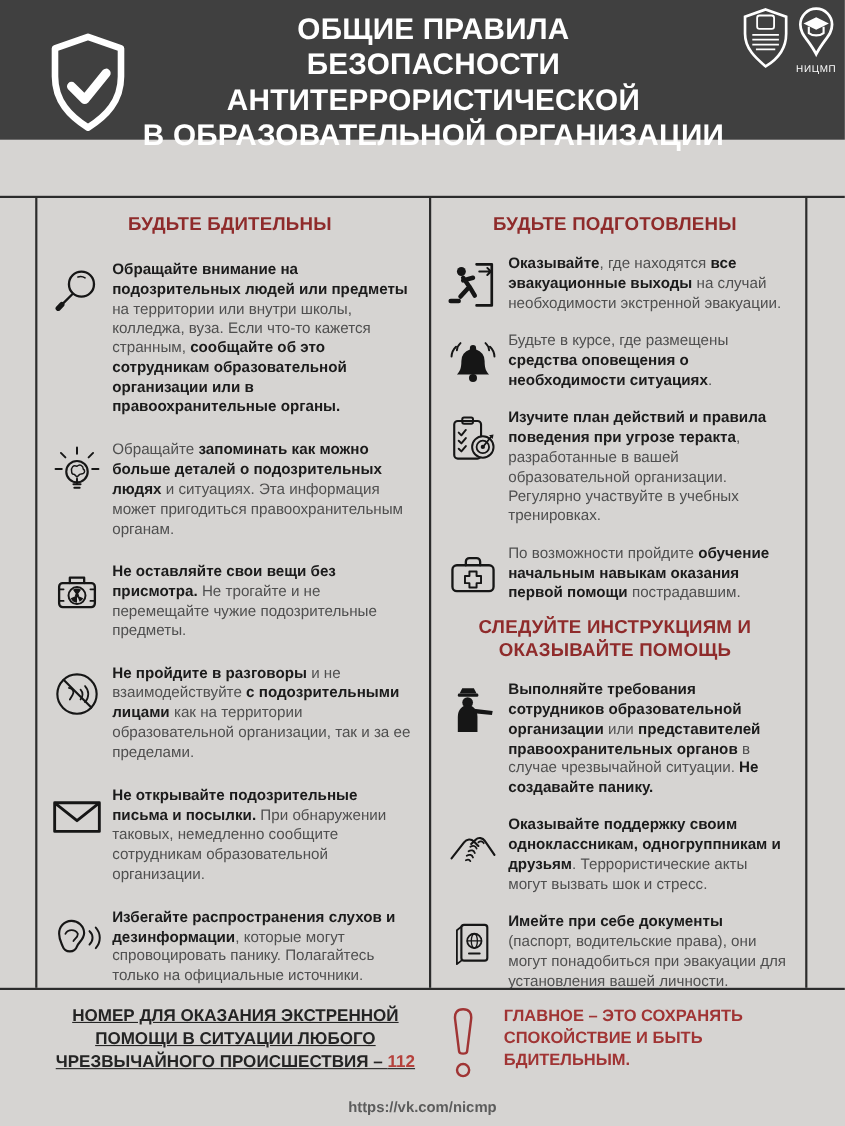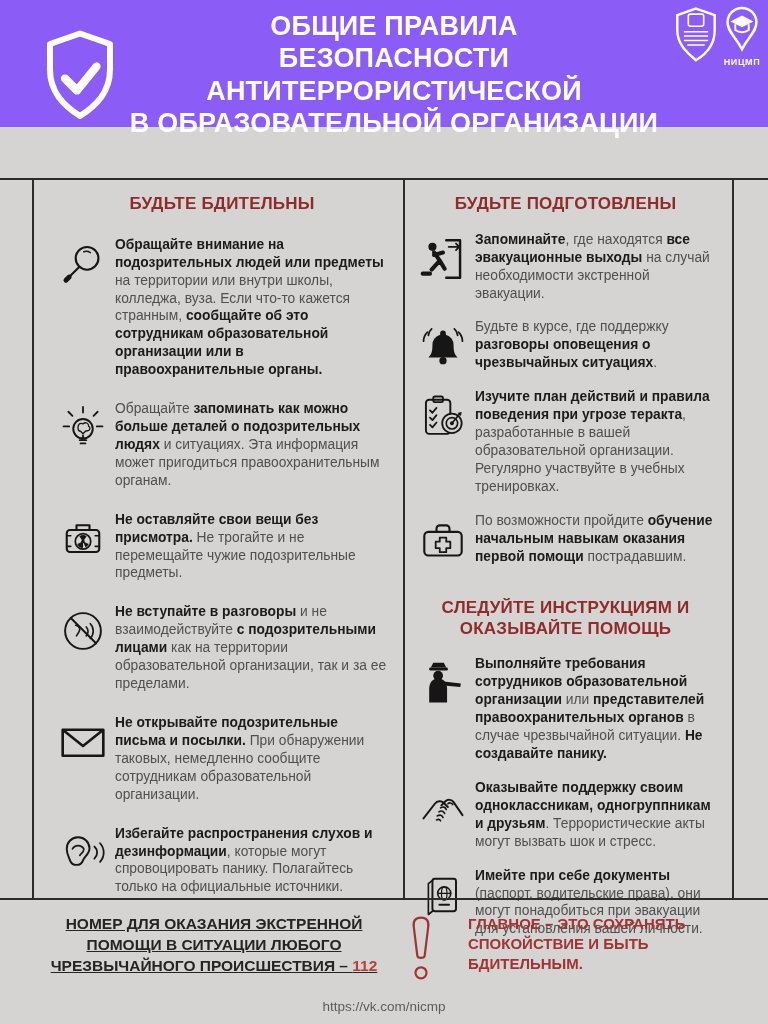--- a/index.html
+++ b/index.html
@@ -2,60 +2,60 @@
 <html><head>
 <meta charset="utf-8">
 <style>
   html,body{margin:0;padding:0;}
   body{
     width:768px;height:1024px;position:relative;overflow:hidden;
     background:#d6d4d2;font-family:"Liberation Sans",sans-serif;
     -webkit-font-smoothing:antialiased;
   }
   
-  .hdr{position:absolute;top:0;left:0;right:0;height:127px;background:#8b5cf6;}
+  .hdr{position:absolute;top:0;left:0;right:0;height:127px;background:#404040;}
   .hdr-shield{position:absolute;left:32px;top:24px;width:96px;height:112px;}
   .hdr-title{position:absolute;left:120px;right:100px;top:10px;text-align:center;
     color:#ffffff;font-weight:800;font-size:27px;line-height:1.2;letter-spacing:.2px;}
   .hdr-logos{position:absolute;right:6px;top:6px;display:flex;gap:4px;align-items:flex-start;}
   .pinwrap{display:flex;flex-direction:column;align-items:center;}
-  .pin-caption{color:#fff;font-size:9px;font-weight:700;letter-spacing:.6px;margin-top:1px;}
+  .pin-caption{color:#fff;font-size:9px;font-weight:400;letter-spacing:.6px;margin-top:1px;}
   
   .rule{position:absolute;left:0;right:0;height:2px;background:#2c2c2c;}
   .rule-top{top:178px}
   .rule-bottom{top:898px}
   .content{position:absolute;top:180px;left:32px;width:702px;height:718px;box-sizing:border-box;
     border-left:2px solid #2c2c2c;border-right:2px solid #2c2c2c;display:flex;}
-  .col-left{width:356px;box-sizing:border-box;padding:4px 10px 0 4px;margin-left:13px;}
+  .col-left{width:356px;box-sizing:border-box;padding:4px 10px 0 4px;}
   .vdiv{width:2px;background:#2c2c2c;}
   .col-right{flex:1;display:flex;flex-direction:column;box-sizing:border-box;}
   .sec{padding:4px 12px 0 6px;box-sizing:border-box;}
   .sec1{height:388px;}
   .hdiv{height:2px;background:#2c2c2c;}
   .sec2{flex:1;}
   
   .colhead{margin:10px 0 2px;text-align:center;color:#8f2b2b;font-size:17px;
     font-weight:800;letter-spacing:.2px;line-height:1.22;}
-  .sec2 .colhead{max-width:300px;margin:28px auto 0;}
+  .sec2 .colhead{max-width:300px;margin:8px auto 0;}
   .item{display:flex;margin-top:21px;}
   .col-right .item{margin-top:16px;}
   .ic{flex:0 0 64px;display:flex;justify-content:center;align-items:flex-start;padding-top:2px;}
   .icon{width:52px;height:52px;}
   .itext{margin:0;font-size:13.8px;line-height:1.3;color:#4f4f4f;flex:1;padding-right:2px;}
   .b{font-weight:700;color:#1b1b1b;}
   .r{color:#4f4f4f;}
   
   .footer{position:absolute;top:900px;left:0;right:0;height:124px;}
   .f-em{position:absolute;left:36px;top:14px;width:356px;text-align:center;
     font-size:15.5px;font-weight:800;color:#242424;line-height:1.35;text-decoration:underline;}
   .f-num{color:#b5413c;}
-  .f-main{position:absolute;left:404px;top:10px;width:312px;display:flex;gap:30px;}
+  .f-main{position:absolute;left:404px;top:10px;width:312px;display:flex;gap:20px;}
   .f-excl{width:34px;height:78px;flex:0 0 34px;}
   .f-msg{font-size:15px;font-weight:800;color:#a03434;line-height:1.33;margin-top:4px;width:250px;}
-  .f-url{position:absolute;bottom:10px;left:0;right:0;text-align:center;font-size:13.5px;color:#5c5c5c;}
+  .f-url{position:absolute;bottom:10px;left:0;right:0;text-align:center;font-size:13.5px;color:#5c5c5c;font-weight:bold;}
 </style>
 </head>
 <body>
 
 <div>
 
   <header class="hdr">
     <svg class="hdr-shield" viewBox="0 0 64 70">
       <path d="M32 4 52 11v17c0 15-9 24-20 31C21 52 12 43 12 28V11Z" fill="none" stroke="#ffffff" stroke-width="4" stroke-linejoin="round"></path>
       <path d="M22 34l8 8 13-16" fill="none" stroke="#ffffff" stroke-width="5.5" stroke-linecap="round" stroke-linejoin="round"></path>
@@ -137,21 +137,21 @@
       <div class="item">
         <span class="ic">
           <svg class="icon" viewBox="0 0 64 64" stroke="#161616" fill="none" stroke-linecap="round">
             <circle cx="32" cy="32" r="22" stroke-width="2.4"></circle>
             <path d="M17 16 48 47" stroke-width="2.4"></path>
             <path d="M23 25c5 1 6 5 4 8l-3 5" stroke-width="2"></path>
             <path d="M36 27a8 8 0 0 1 0 11M41 23a13 13 0 0 1 0 18" stroke-width="2"></path>
           </svg>
         </span>
         <p class="itext">
-          <span class="b">Не вступайте в разговоры</span><span class="r"> и не взаимодействуйте </span><span class="b">с подозрительными лицами</span><span class="r"> как на территории образовательной организации, так и за ее пределами.</span>
+          <span class="b">Не пройдите в разговоры</span><span class="r"> и не взаимодействуйте </span><span class="b">с подозрительными лицами</span><span class="r"> как на территории образовательной организации, так и за ее пределами.</span>
         </p>
       </div>
 
       <div class="item">
         <span class="ic">
           <svg class="icon" viewBox="0 0 64 64" stroke="#161616" fill="none" stroke-linejoin="round">
             <rect x="7" y="17" width="50" height="32" stroke-width="3.2"></rect>
             <path d="M7 17l25 20 25-20" stroke-width="3.2"></path>
           </svg>
         </span>
@@ -185,35 +185,35 @@
           <span class="ic">
             <svg class="icon" viewBox="0 0 64 64" stroke="#161616" fill="none" stroke-linecap="round" stroke-linejoin="round">
               <path d="M36 9h17v46H36" stroke-width="3"></path>
               <path d="M39 17h13m0 0-4-4m4 4-4 4" stroke-width="2.2"></path>
               <circle cx="19" cy="17" r="5" fill="#161616" stroke="none"></circle>
               <path d="M21 24l7 10M21 27l11-3M28 34l-10 11M28 34l6 10" stroke-width="5"></path>
               <path d="M7 50h9" stroke-width="5"></path>
             </svg>
           </span>
           <p class="itext">
-            <span class="b">Запоминайте</span><span class="r">, где находятся </span><span class="b">все эвакуационные выходы</span><span class="r"> на случай необходимости экстренной эвакуации.</span>
+            <span class="b">Оказывайте</span><span class="r">, где находятся </span><span class="b">все эвакуационные выходы</span><span class="r"> на случай необходимости экстренной эвакуации.</span>
           </p>
         </div>
 
         <div class="item">
           <span class="ic">
             <svg class="icon" viewBox="0 0 64 64" stroke="#161616" fill="none" stroke-linecap="round">
               <path d="M32 13a3.5 3.5 0 0 1 3.5 3.5v1.5a13 13 0 0 1 9.5 13c0 9 2 12 5 15H14c3-3 5-6 5-15a13 13 0 0 1 9.5-13v-1.5A3.5 3.5 0 0 1 32 13z" fill="#161616" stroke="none"></path>
               <circle cx="32" cy="50" r="4.5" fill="#161616" stroke="none"></circle>
               <path d="M13 15a16 16 0 0 0-5 11M51 15a16 16 0 0 1 5 11" stroke-width="2.2"></path>
               <path d="M18 11a12 12 0 0 0-4 8M46 11a12 12 0 0 1 4 8" stroke-width="2.2"></path>
             </svg>
           </span>
           <p class="itext">
-            <span class="r">Будьте в курсе, где поддержку </span><span class="b">разговоры оповещения о чрезвычайных ситуациях</span><span class="r">.</span>
+            <span class="r">Будьте в курсе, где размещены </span><span class="b">средства оповещения о необходимости ситуациях</span><span class="r">.</span>
           </p>
         </div>
 
         <div class="item">
           <span class="ic">
             <svg class="icon" viewBox="0 0 64 64" stroke="#161616" fill="none" stroke-linecap="round" stroke-linejoin="round">
               <rect x="11" y="12" width="30" height="42" rx="4" stroke-width="2.4"></rect>
               <rect x="20" y="8" width="12" height="7" rx="2" stroke-width="2.2"></rect>
               <path d="M16 25l3 3 5-6M16 34l3 3 5-6M16 43l3 3 5-6" stroke-width="2.2"></path>
               <circle cx="43" cy="41" r="12" fill="#d6d4d2" stroke-width="2.2"></circle>

